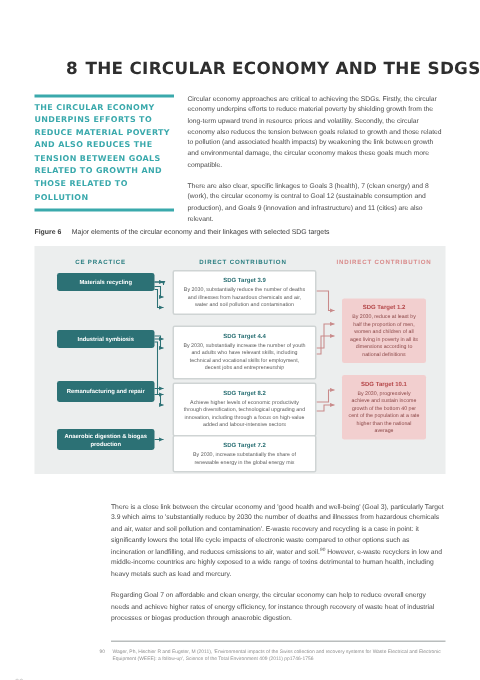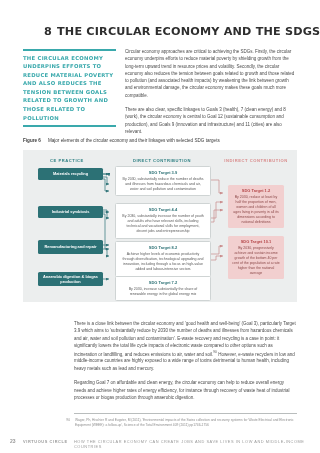--- a/index.html
+++ b/index.html
@@ -13,20 +13,21 @@
     overflow: hidden;
     font-family: "Liberation Sans", sans-serif;
     color: #3b3b3b;
     position: relative;
   }
   .page {
     position: relative;
     width: 320px;
     height: 330px;
     box-sizing: border-box;
+    margin-top: 14px;
   }
 
   
   .chapter-title {
     position: absolute;
     left: 44px;
     top: 25px;
     width: 250px;
     font-family: "DejaVu Sans", sans-serif;
     font-weight: 700;

